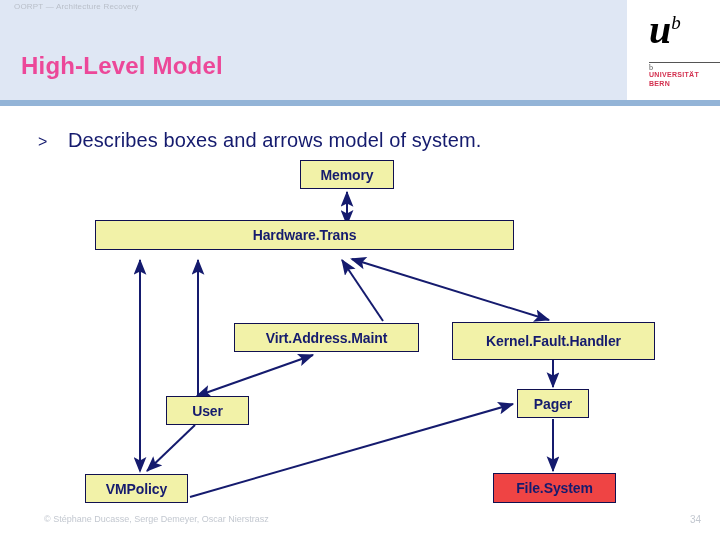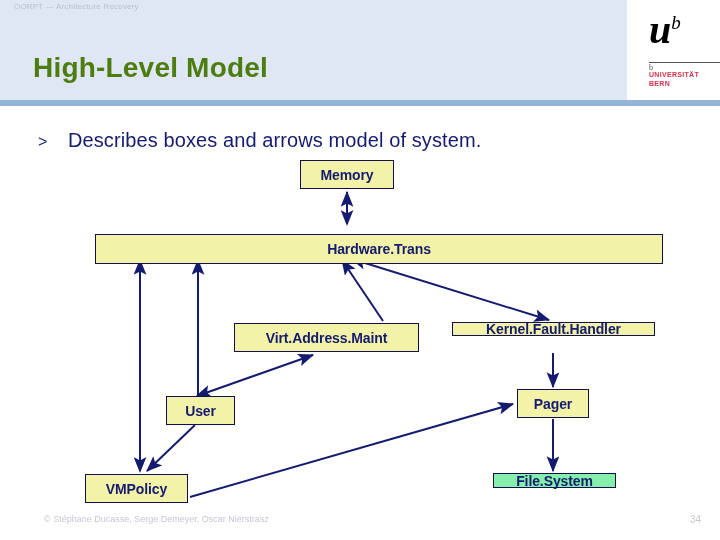--- a/index.html
+++ b/index.html
@@ -82,24 +82,24 @@
   #course-label {
     position: absolute;
     left: 14px; top: 2px;
     font-size: 8px;
     color: #b9bfc9;
     letter-spacing: 0.2px;
     white-space: nowrap;
   }
   #page-title {
     position: absolute;
-    left: 33px; top: 52px;
-    font-size: 28px;
-    font-weight: bold;
-    color: #4d7c0f;
+    left: 21px; top: 52px;
+    font-size: 24px;
+    font-weight: bold;
+    color: #ec4899;
     letter-spacing: 0.2px;
     white-space: nowrap;
   }
 
   
   #bullet-row {
     position: absolute;
     left: 38px; top: 129px;
     white-space: nowrap;
   }
@@ -208,37 +208,37 @@
 
   <line x1="553" y1="353" x2="553" y2="387" stroke="#151b6e" stroke-width="2" marker-end="url(#ah)"></line>
 
   <line x1="553" y1="419" x2="553" y2="471" stroke="#151b6e" stroke-width="2" marker-end="url(#ah)"></line>
 </svg>
 
 <div id="node-layer">
     <div class="node-box" style="left: 300px; top: 160px; width: 94px; height: 29px; background: rgb(242, 242, 168); border-color: rgb(16, 16, 80); color: rgb(21, 27, 110);">
       <span>Memory</span>
     </div>
-    <div class="node-box" style="left: 95px; top: 234px; width: 568px; height: 30px; background: rgb(242, 242, 168); border-color: rgb(16, 16, 80); color: rgb(21, 27, 110);">
+    <div class="node-box" style="left: 95px; top: 220px; width: 419px; height: 30px; background: rgb(242, 242, 168); border-color: rgb(16, 16, 80); color: rgb(21, 27, 110);">
       <span>Hardware.Trans</span>
     </div>
     <div class="node-box" style="left: 223px; top: 323px; width: 185px; height: 29px; background: rgb(242, 242, 168); border-color: rgb(16, 16, 80); color: rgb(21, 27, 110); margin-left: 11px;">
       <span>Virt.Address.Maint</span>
     </div>
-    <div class="node-box" style="left: 452px; top: 322px; width: 203px; height: 14px; background: rgb(242, 242, 168); border-color: rgb(16, 16, 80); color: rgb(21, 27, 110);">
+    <div class="node-box" style="left: 452px; top: 322px; width: 203px; height: 38px; background: rgb(242, 242, 168); border-color: rgb(16, 16, 80); color: rgb(21, 27, 110);">
       <span>Kernel.Fault.Handler</span>
     </div>
-    <div class="node-box" style="left: 166px; top: 396px; width: 69px; height: 29px; background: rgb(242, 242, 168); border-color: rgb(16, 16, 80); color: rgb(21, 27, 110); text-align: right;">
+    <div class="node-box" style="left: 166px; top: 396px; width: 83px; height: 29px; background: rgb(242, 242, 168); border-color: rgb(16, 16, 80); color: rgb(21, 27, 110); text-align: right;">
       <span>User</span>
     </div>
     <div class="node-box" style="left: 517px; top: 389px; width: 72px; height: 29px; background: rgb(242, 242, 168); border-color: rgb(16, 16, 80); color: rgb(21, 27, 110);">
       <span>Pager</span>
     </div>
     <div class="node-box" style="left: 85px; top: 474px; width: 103px; height: 29px; background: rgb(242, 242, 168); border-color: rgb(16, 16, 80); color: rgb(21, 27, 110);">
       <span>VMPolicy</span>
     </div>
-    <div class="node-box" style="left: 493px; top: 473px; width: 123px; height: 15px; background: #86efac; border-color: rgb(16, 16, 80); color: rgb(21, 27, 110); text-align: right;">
+    <div class="node-box" style="left: 493px; top: 473px; width: 123px; height: 30px; background: #ef4444; border-color: rgb(16, 16, 80); color: rgb(21, 27, 110); text-align: right;">
       <span>File.System</span>
     </div>
   </div>
 
 <div id="footer-credit">© Stéphane Ducasse, Serge Demeyer, Oscar Nierstrasz</div>
 <div id="footer-pagenum">34</div>
 
 </body></html>

